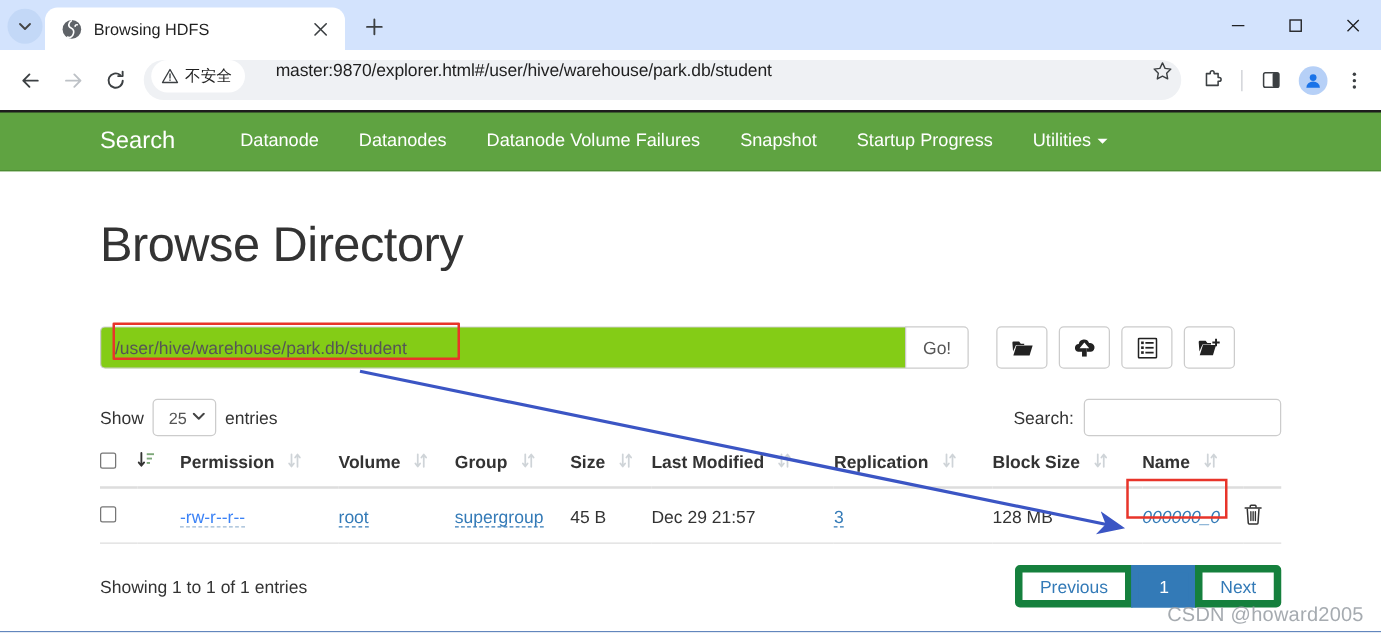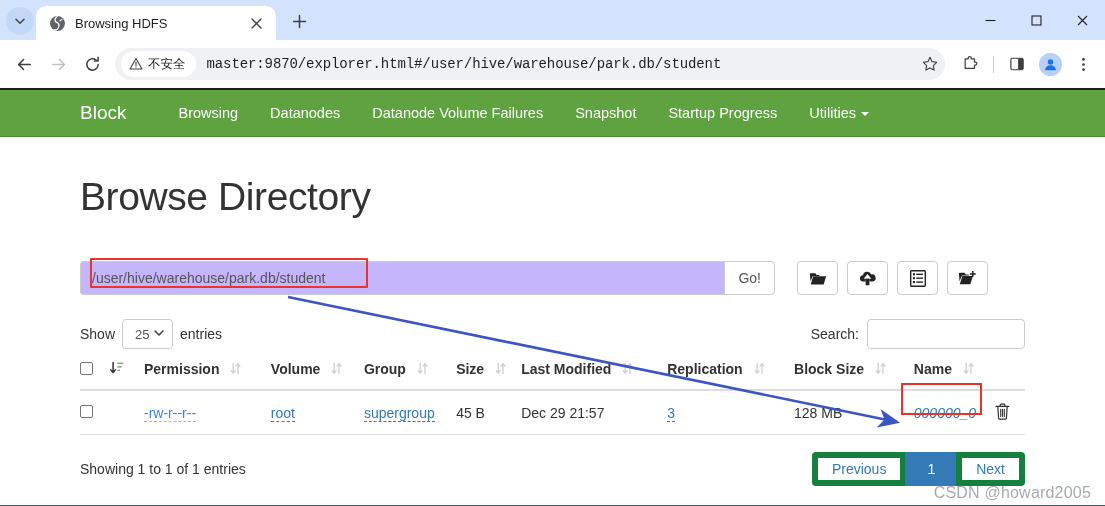--- a/index.html
+++ b/index.html
@@ -59,30 +59,30 @@
     height: 48px; background: #ffffff;
     display: flex; align-items: center; padding: 0 6px 0 8px; gap: 2px;
   }
   .tb-btn {
     width: 32px; height: 32px; border-radius: 50%;
     display: flex; align-items: center; justify-content: center;
     cursor: pointer; flex: none;
   }
   .omnibox {
     flex: 1; height: 32px; background: #eff1f4; border-radius: 16px;
-    display: flex; align-items: center; margin: 0 7px 0 5px;
-    padding-left: 4px; position: relative; font-family: Liberation Mono, monospace;
+    display: flex; margin: 0 7px 0 5px;
+    padding-left: 4px; position: relative;
   }
   .notsecure {
     display: flex; align-items: center; gap: 5px;
     background: #ffffff; border-radius: 14px;
     height: 26px; padding: 0 10px 0 8px; margin-left: 2px;
   }
   .notsecure-label { font-size: 12.5px; color: #1f1f1f; }
-  .url { font-size: 14px; color: #1f1f1f; margin-left: 11px; letter-spacing: -0.1px; }
+  .url { font-size: 14px; color: #1f1f1f; margin-left: 25px; letter-spacing: -0.1px; }
   .omni-right { position: absolute; right: 6px; display: flex; align-items: center; }
   .tb-right { display: flex; align-items: center; gap: 1px; }
   .tb-divider { width: 1px; height: 17px; background: #c9ccd1; margin: 0 6px; }
   .avatar-btn {
     width: 32px; height: 32px; border-radius: 50%;
     display: flex; align-items: center; justify-content: center; cursor: pointer;
   }
   .avatar {
     width: 23px; height: 23px; border-radius: 50%; background: #b6d0f7;
     display: flex; align-items: center; justify-content: center;
@@ -128,21 +128,21 @@
   .pathrow {
     display: flex; align-items: flex-start; margin-top: 42px; gap: 0;
   }
   .input-group { display: flex; flex: 1; max-width: 695px; }
   .path-wrap { position: relative; flex: 1; }
   .path-input {
     width: 100%; height: 34px; border: 1px solid #cccccc;
     border-right: none; border-radius: 4px 0 0 4px;
     padding: 0 11px; font-size: 14px; color: #555555;
     font-family: "Liberation Sans", sans-serif; outline: none;
-    background: #c4b5fd;
+    background: #84cc16;
   }
   .redbox {
     position: absolute; left: 10px; top: -3px;
     width: 278px; height: 30px; border: 2px solid #e8342a;
     pointer-events: none; border-radius: 1px;
   }
   .go-btn {
     height: 34px; min-width: 48px; padding: 0 13px;
     border: 1px solid #cccccc; border-radius: 0 4px 4px 0;
     background: #ffffff; font-size: 14px; color: #555555;
@@ -369,22 +369,22 @@
           <circle cx="9" cy="9" r="1.45" fill="#3c4043"></circle>
           <circle cx="9" cy="14.4" r="1.45" fill="#3c4043"></circle>
         </svg>
       </div>
     </div>
   </div>
 
   <div class="viewport">
 
     <div class="navbar">
-      <div class="brand">Block</div>
-      <div class="nav-item">Browsing</div>
+      <div class="brand">Search</div>
+      <div class="nav-item">Datanode</div>
       <div class="nav-item">Datanodes</div>
       <div class="nav-item">Datanode Volume Failures</div>
       <div class="nav-item">Snapshot</div>
       <div class="nav-item">Startup Progress</div>
       <div class="nav-item">
         <span>Utilities</span><span class="caret"></span>
       </div>
     </div>
 
     <div class="container">

